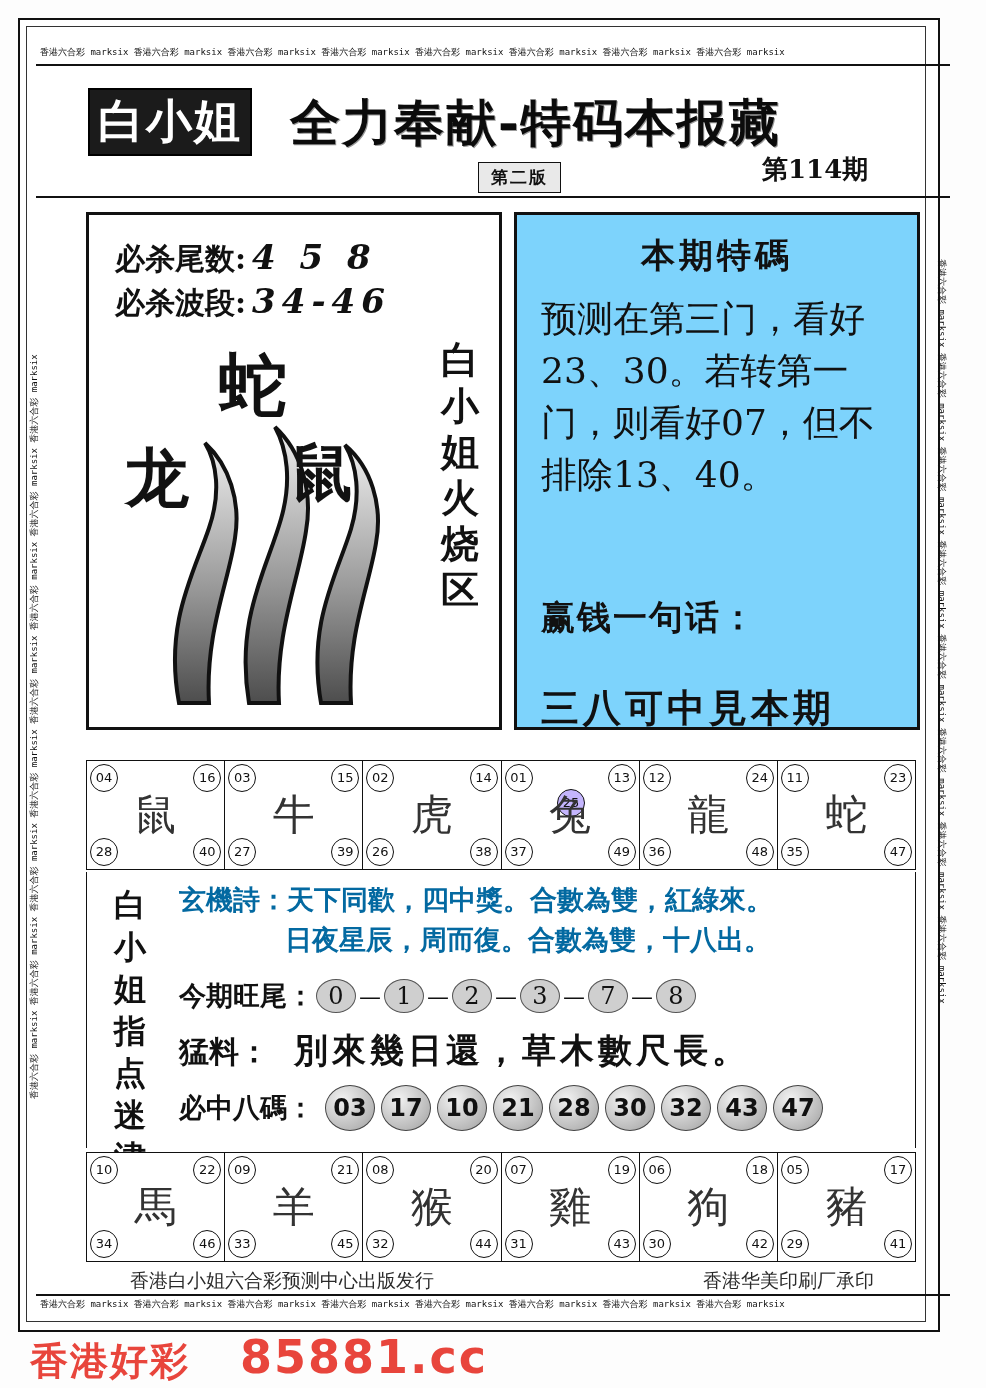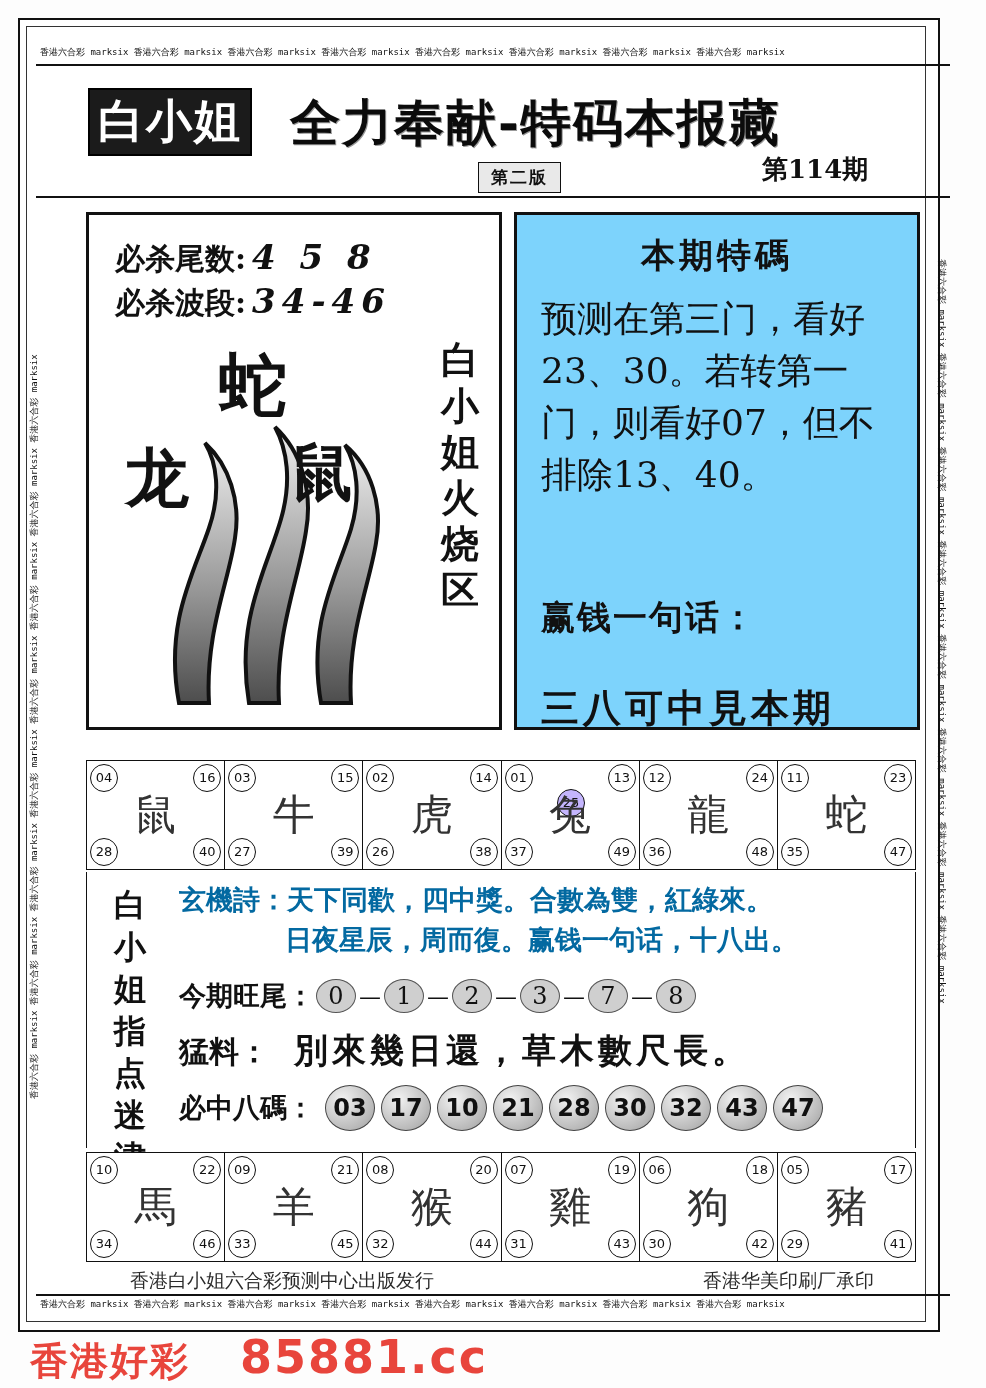--- a/index.html
+++ b/index.html
@@ -341,21 +341,21 @@
         <div class="num bl">35</div>
         <div class="num br">47</div>
         <div class="animal">蛇</div>
       </div>
     </div>
 
   <div class="mid-block">
     <div class="side-vert">白小姐指点迷津</div>
     <div class="poem">
       <span>玄機詩：</span><span>天下同歡，四中獎。合數為雙，紅綠來。</span><br>
-      <span style="display:inline-block;width:106px;"></span><span>日夜星辰，周而復。赢钱一句话，十八出。</span>
+      <span style="display:inline-block;width:106px;"></span><span>日夜星辰，周而復。合數為雙，十八出。</span>
     </div>
 
     <div class="tail-row">
       <span class="tail-label">今期旺尾：</span>
       <span id="tail-balls" style="display:flex;align-items:center;">
           <span class="tail-ball">0</span>
           <span class="dash">—</span>
           <span class="tail-ball">1</span>
           <span class="dash">—</span>
           <span class="tail-ball">2</span>

